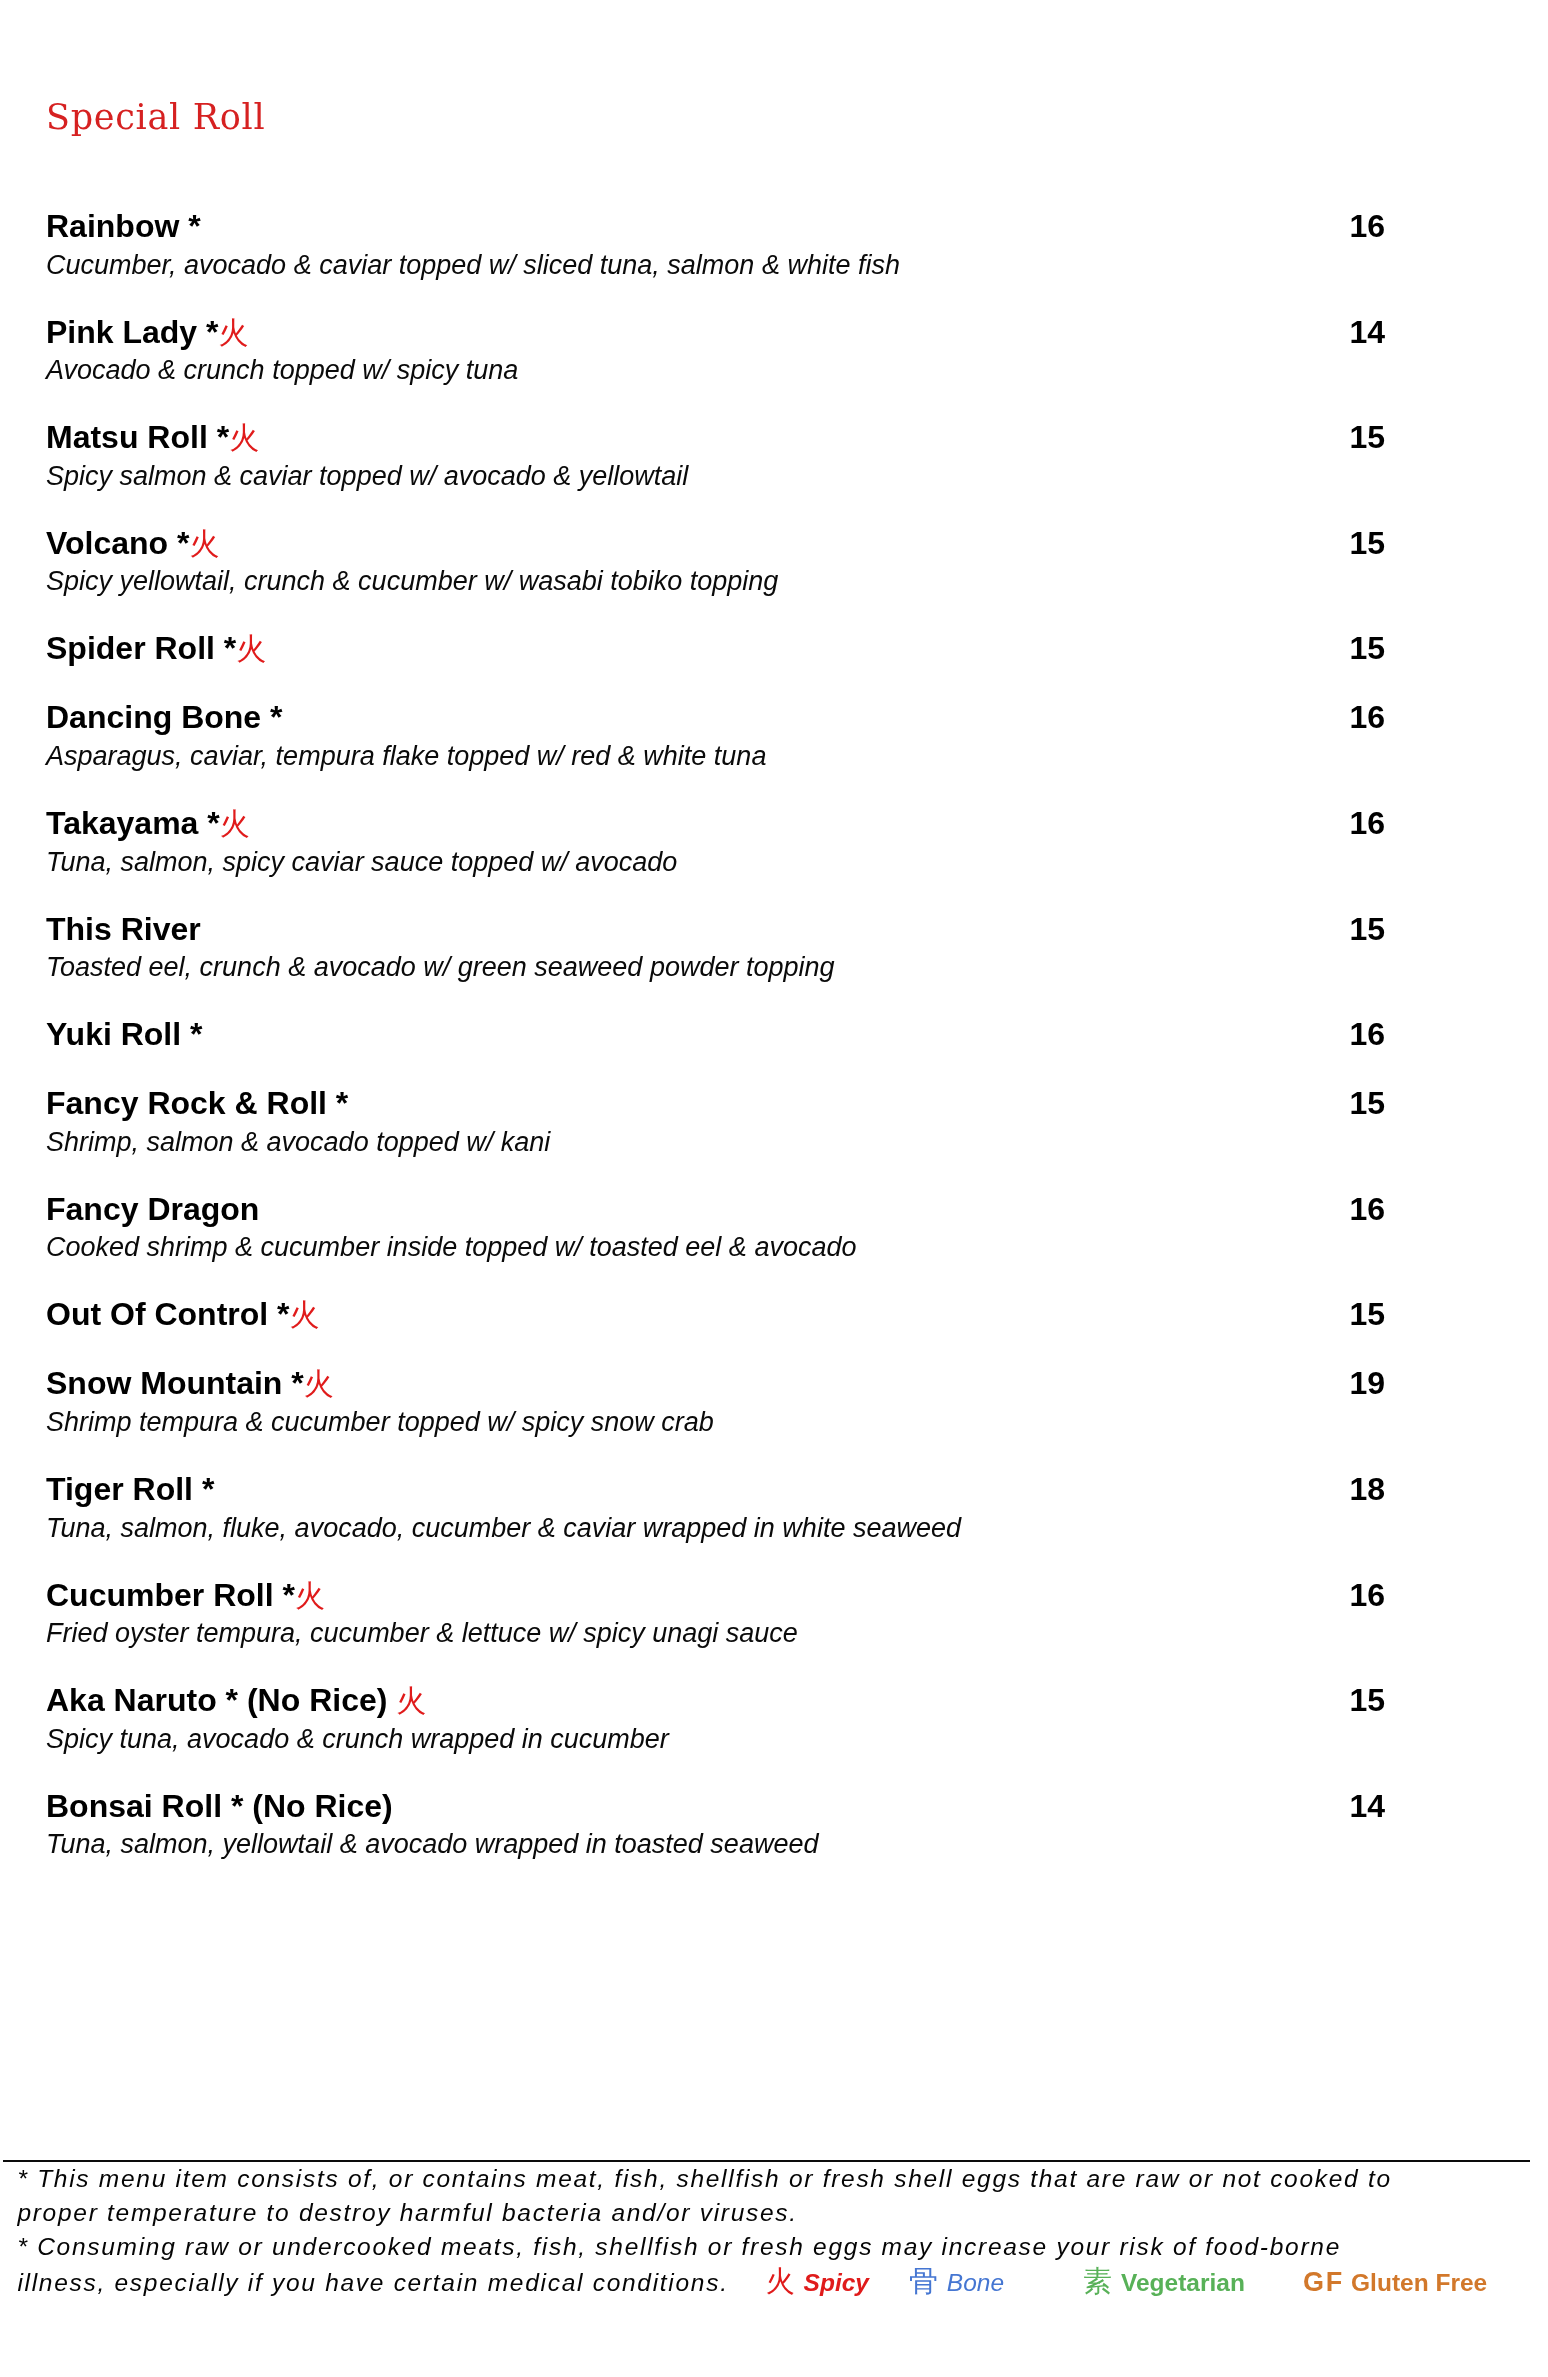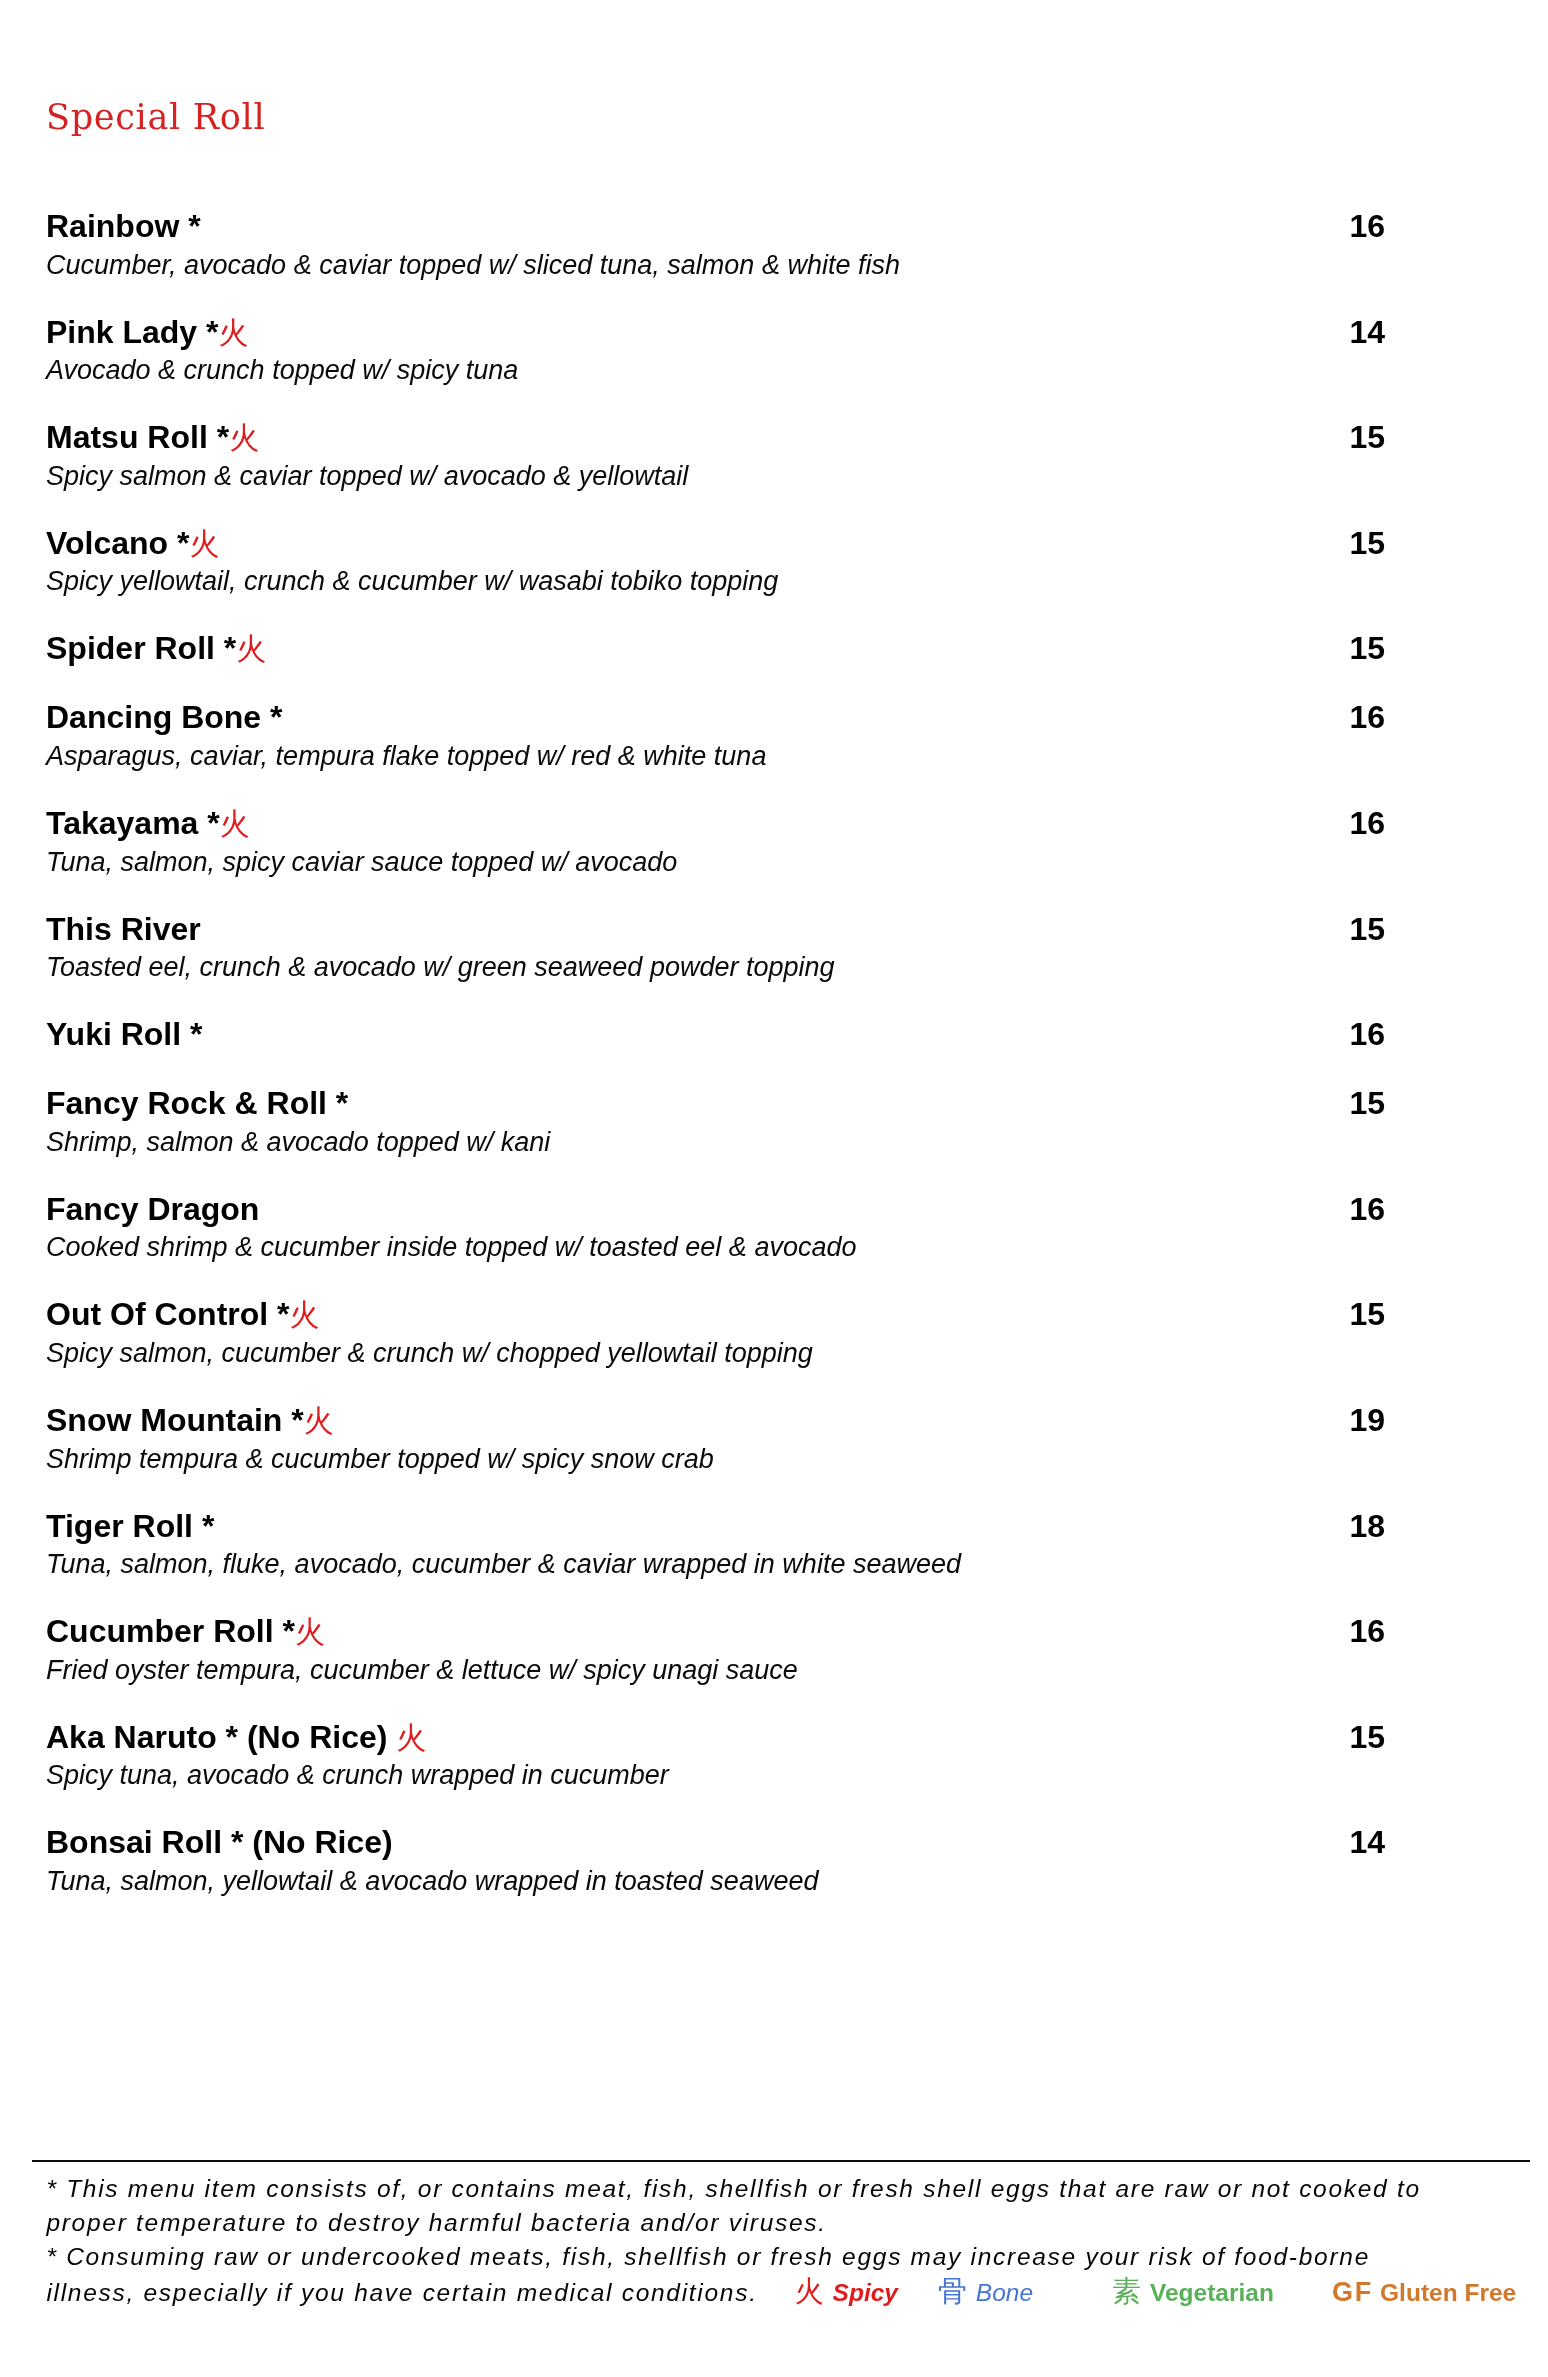--- a/index.html
+++ b/index.html
@@ -25,23 +25,22 @@
   .item .fire{
     font-size:30px;line-height:37px;color:#e01b1b;font-weight:normal;
   }
   .item .price{
     margin-left:auto;font-weight:bold;font-size:32px;line-height:37px;color:#000;
   }
   .item .desc{
     margin-top:3.6px;font-style:italic;font-size:27px;line-height:33px;color:#0a0a0a;
   }
   .footer{
-    position:absolute;left:32px;right:19px;top:2160px;
+    position:absolute;left:3px;right:19px;top:2160px;
     border-top:2.9px solid #0c0c0c;
-    padding-top:10px;
   }
   .footer .ft-line{
     margin-left:14.4px;
     font-style:italic;font-size:24.5px;line-height:34px;
     letter-spacing:0.07em;color:#050505;
   }
   .legend{white-space:nowrap;}
   .legend-item{display:inline-block;}
   .lg-glyph{font-style:normal;font-size:29px;}
   .lg-label{margin-left:7.2px;}
@@ -161,21 +160,20 @@
       </div>
       <div class="desc">Cooked shrimp &amp; cucumber inside topped w/ toasted eel &amp; avocado</div>
     </div>
 
     <div class="item">
       <div class="row">
         <span class="name">Out Of Control *</span>
         <span class="fire">火</span>
         <span class="price">15</span>
       </div>
-      <div class="desc">Spicy salmon, cucumber &amp; crunch w/ chopped yellowtail topping</div>
     </div>
 
     <div class="item">
       <div class="row">
         <span class="name">Snow Mountain *</span>
         <span class="fire">火</span>
         <span class="price">19</span>
       </div>
       <div class="desc">Shrimp tempura &amp; cucumber topped w/ spicy snow crab</div>
     </div>

